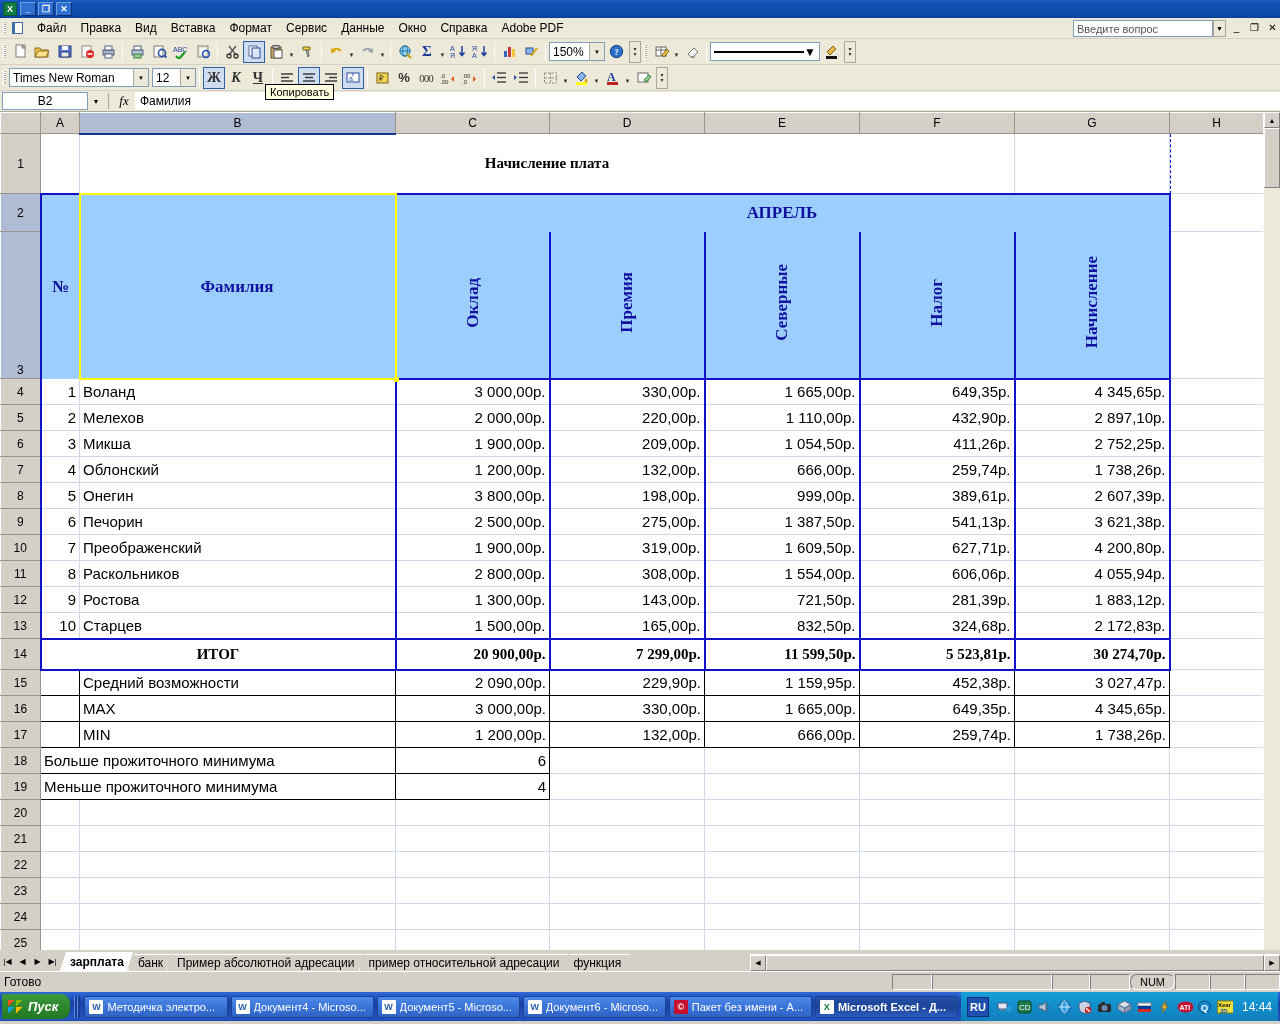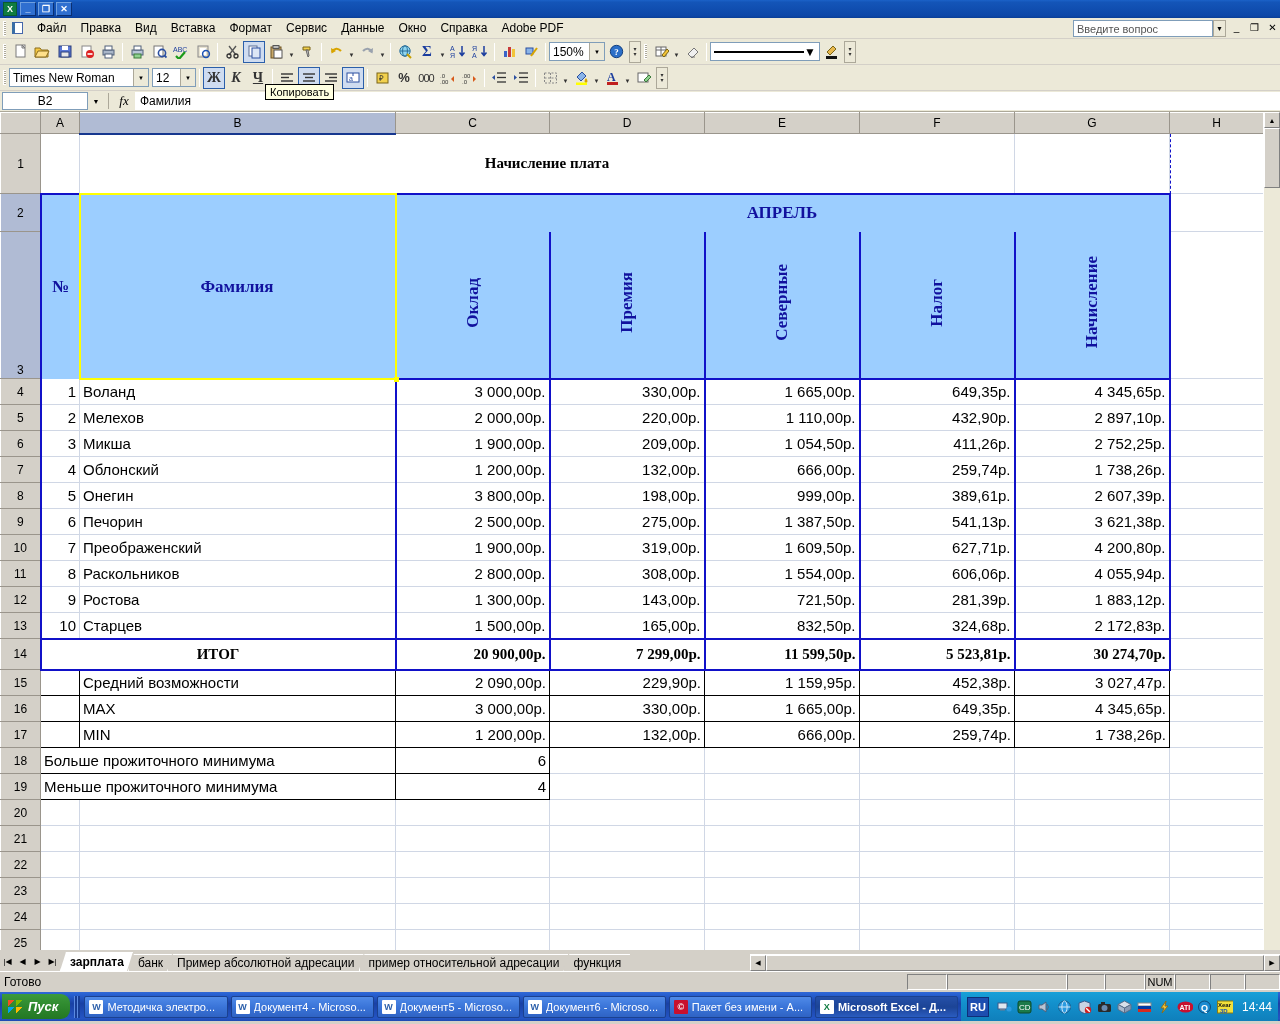--- a/index.html
+++ b/index.html
@@ -508,21 +508,21 @@
       </svg>
     </div>
   <div class="tb-sep"></div>
   <div class="tb-btn">
     <svg width="15" height="14">
         <rect x="2" y="2" width="11" height="10" fill="#f2d14e" stroke="#7a6517"></rect>
         <text x="4" y="10" font-size="8" fill="#333" font-family="serif">₽</text>
       </svg>
     </div>
   <div class="tb-btn" style="font-weight:bold;font-size:13px;color:#333;">%</div>
-  <div class="tb-btn" style="font-size:11px;color:#333;letter-spacing:-1px;">000</div>
+  <div class="tb-btn" style="font-size:11px;color:#333;letter-spacing:-1px;font-family:Liberation Serif, serif;">000</div>
   <div class="tb-btn">
     <svg width="16" height="14">
         <text x="0" y="7" font-size="6" fill="#333" font-family="sans-serif">.0</text>
         <text x="0" y="13" font-size="6" fill="#333" font-family="sans-serif">.00</text>
         <path d="M11 8 L14 5 L14 11 Z" fill="#d85a1a"></path>
       </svg>
     </div>
   <div class="tb-btn">
     <svg width="16" height="14">
         <text x="0" y="7" font-size="6" fill="#333" font-family="sans-serif">.00</text>
@@ -941,21 +941,21 @@
   </div>
 </div>
 
 <div id="statusbar">
   <span>Готово</span>
   <div style="flex:1;"></div>
   <div class="st-pane" style="width:40px;"></div>
   <div class="st-pane" style="width:120px;"></div>
   <div class="st-pane" style="width:38px;"></div>
   <div class="st-pane" style="width:40px;"></div>
-  <div class="st-pane" style="width:30px;">NUM</div>
+  <div class="st-pane" style="width:45px;border-radius:7px;">NUM</div>
   <div class="st-pane" style="width:35px;"></div>
   <div class="st-pane" style="width:35px;"></div>
   <div class="st-pane" style="width:35px;"></div>
 </div>
 
 <div id="taskbar">
   <div id="startbtn">
     <span style="display:inline-block;width:15px;height:14px;margin-right:5px;
                  background:
                    linear-gradient(135deg,#f25022 0 50%,transparent 0) no-repeat 0 0/7px 6px,

